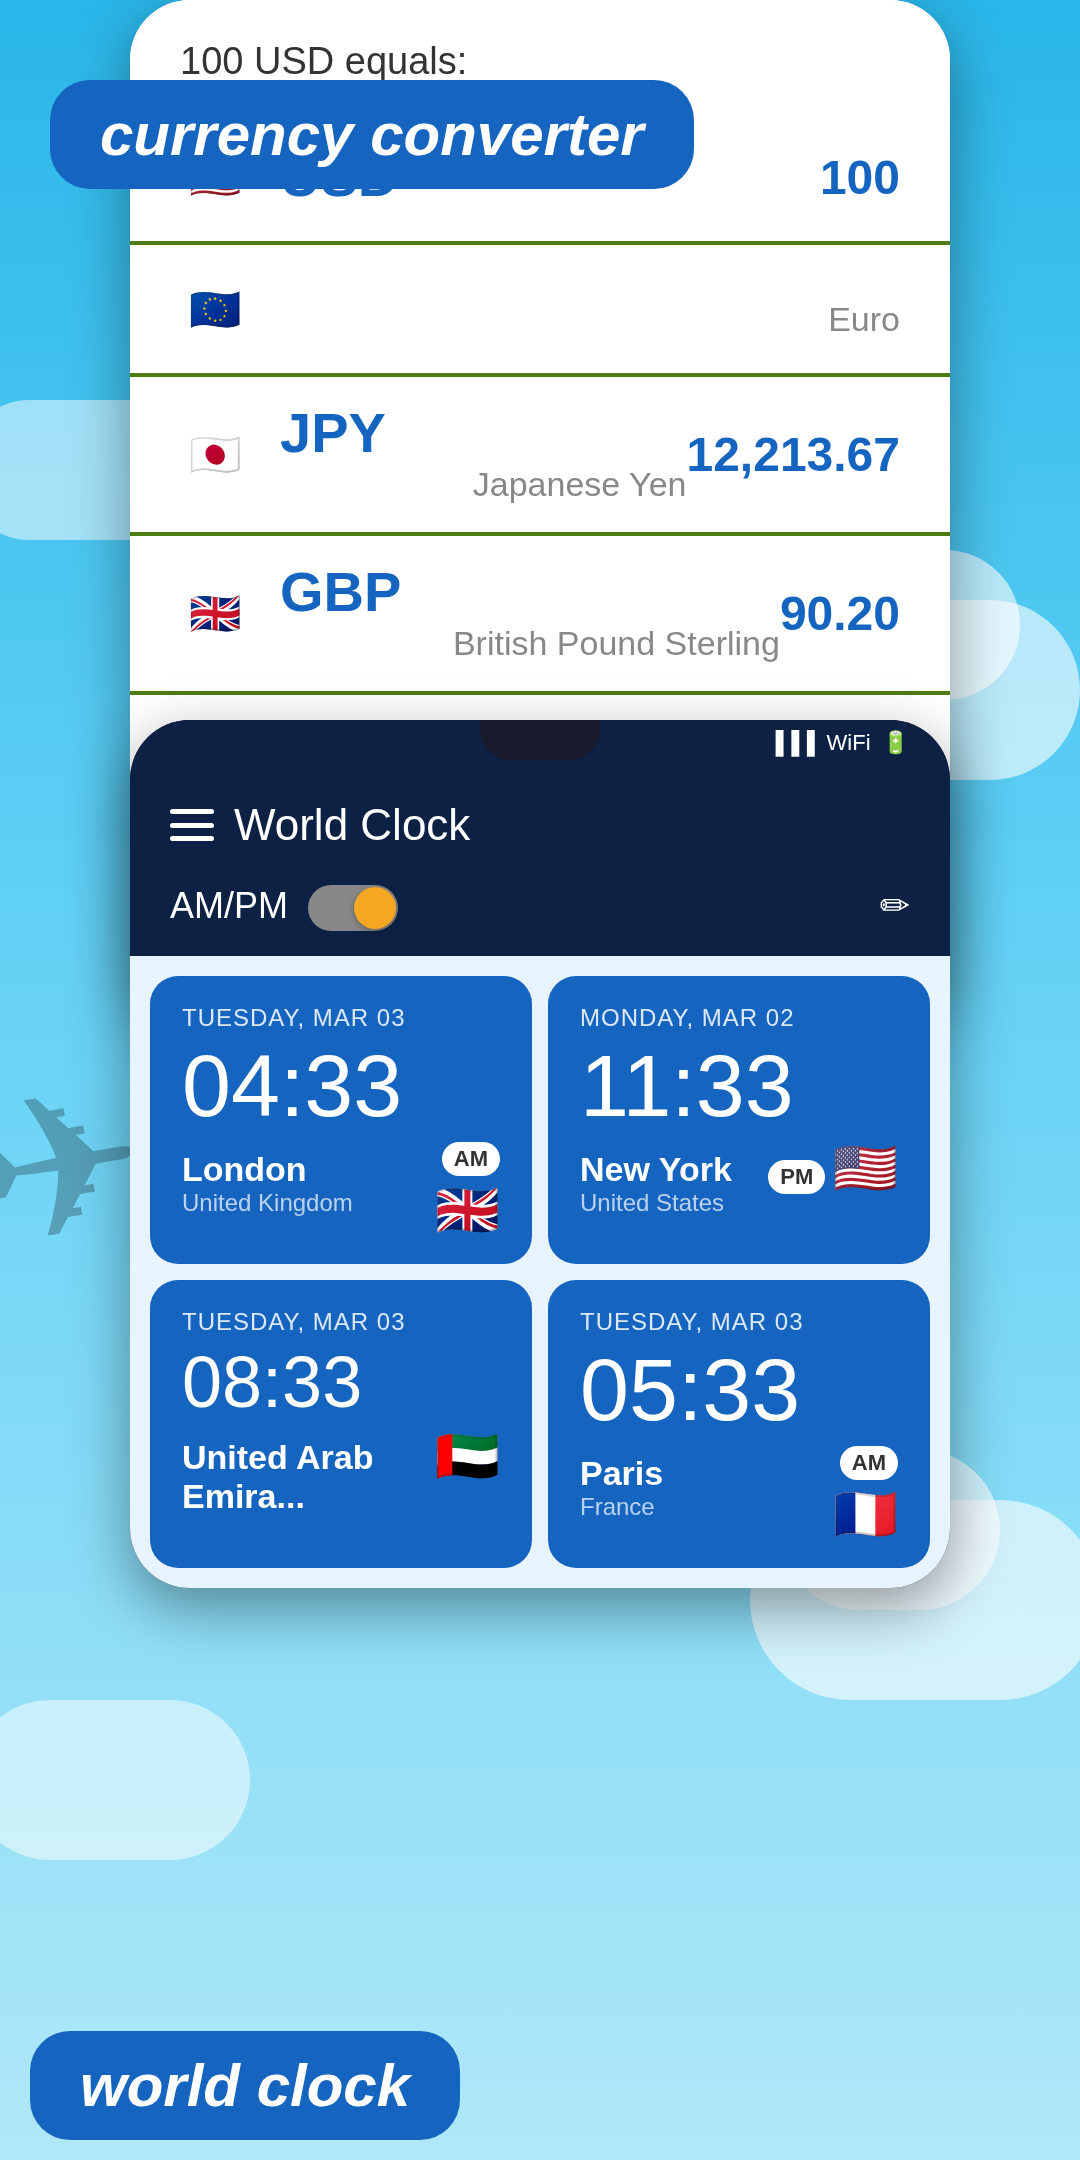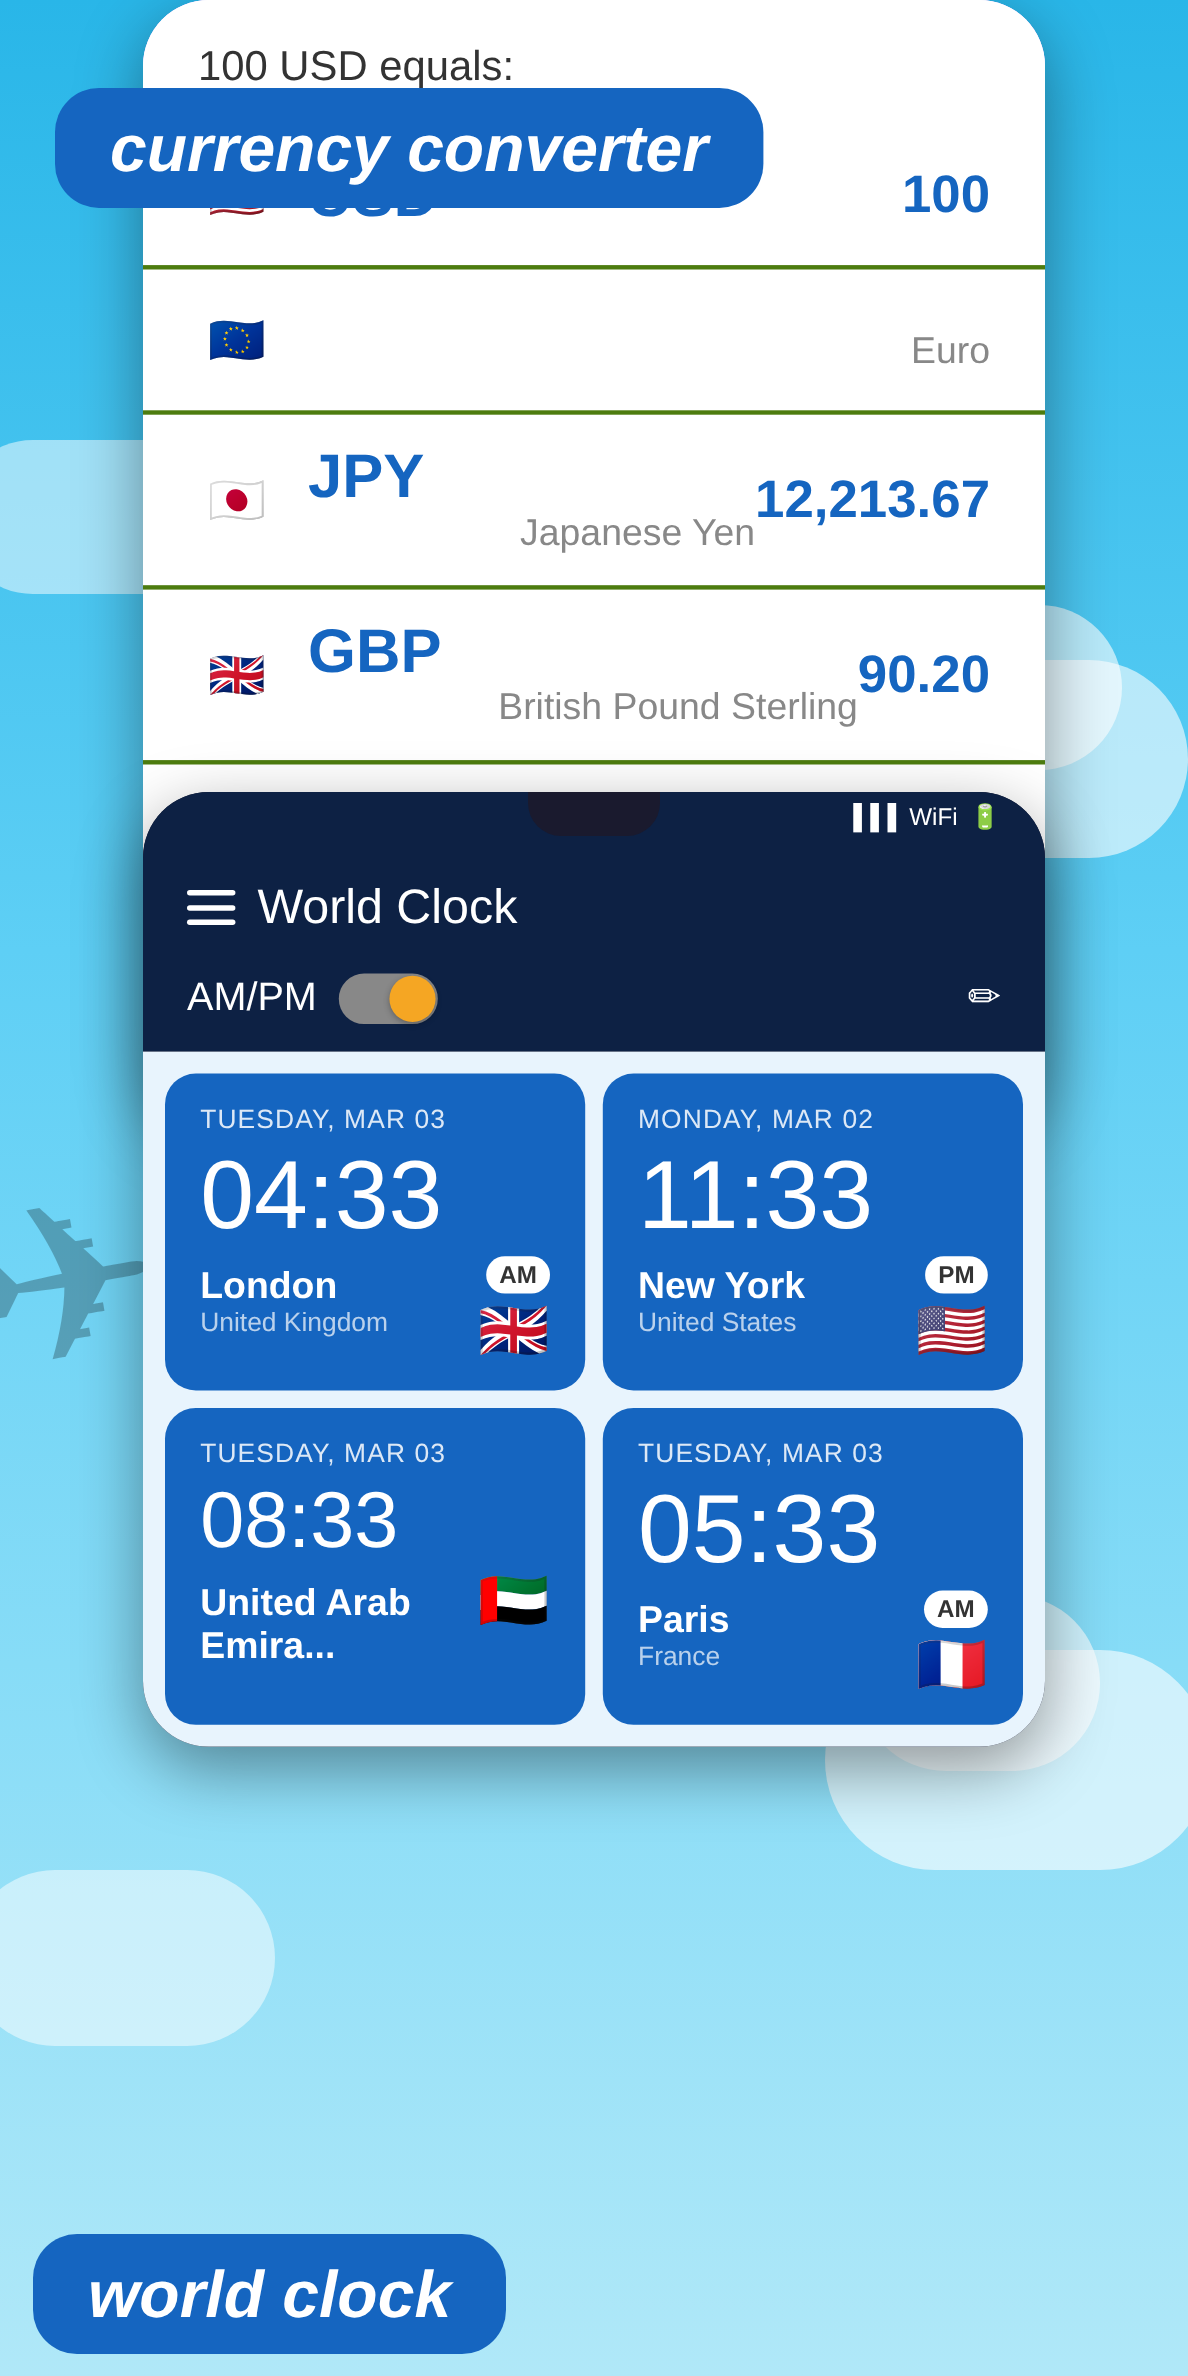--- a/index.html
+++ b/index.html
@@ -392,21 +392,21 @@
     </div>
 
     <div class="clock-card">
       <div class="clock-card-date">MONDAY, MAR 02</div>
       <div class="clock-card-time">11:33</div>
       <div style="display:flex;align-items:flex-start;justify-content:space-between;margin-top:12px;">
         <div>
           <div class="clock-card-city">New York</div>
           <div class="clock-card-country">United States</div>
         </div>
-        <div style="display:flex;flex-direction:column;align-items:flex-end;gap:8px;">
+        <div style="display:flex;align-items:flex-end;gap:8px;">
           <div style="background:white;color:#333;font-size:22px;font-weight:700;padding:4px 12px;border-radius:20px;">PM</div>
           <div style="font-size:52px;line-height:1;">🇺🇸</div>
         </div>
       </div>
     </div>
 
     <div class="clock-card" style="overflow:hidden;">
       <div class="clock-card-date">TUESDAY, MAR 03</div>
       <div class="clock-card-time" style="font-size:72px;">08:33</div>
       <div style="display:flex;align-items:flex-start;justify-content:space-between;margin-top:12px;">

